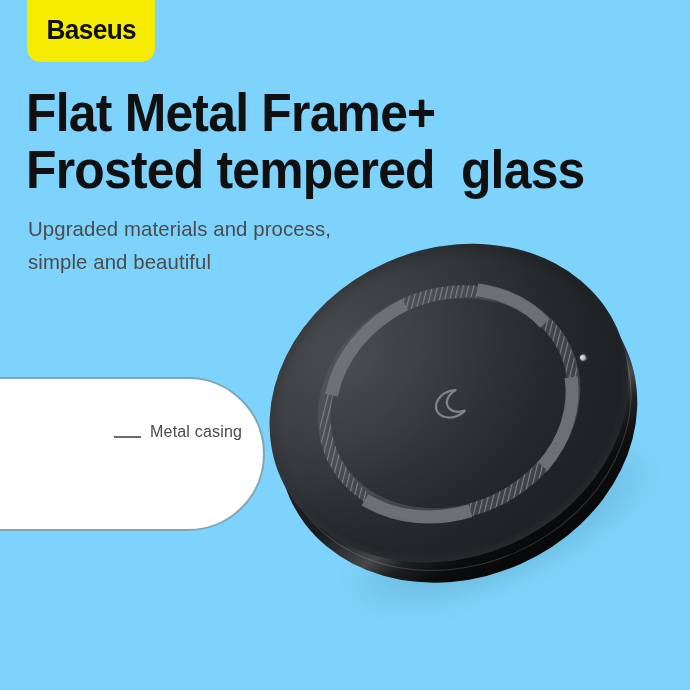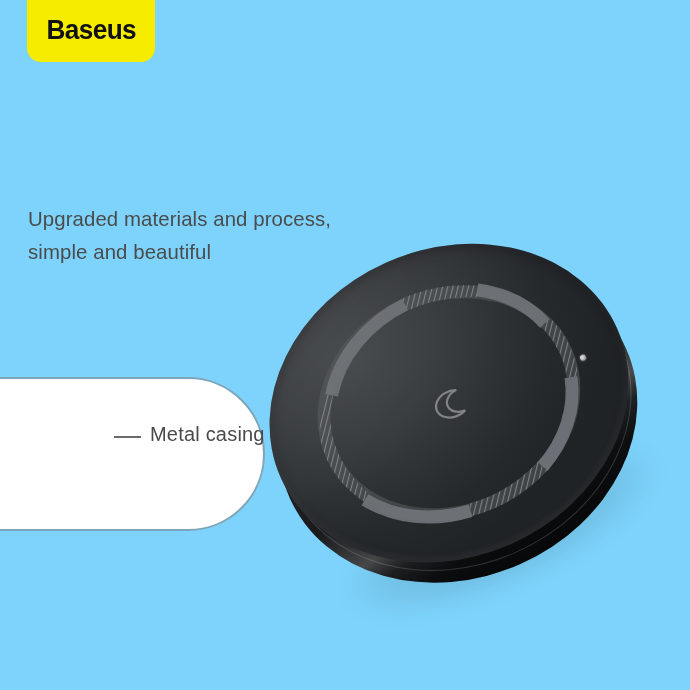--- a/index.html
+++ b/index.html
@@ -60,21 +60,21 @@
     color: #101010;
     white-space: pre;
     transform: scaleX(0.94);
     transform-origin: left center;
   }
 
   
   .subtitle {
     position: absolute;
     left: 28px;
-    top: 202px;
+    top: 212px;
     width: 420px;
   }
   .subtitle-line {
     display: block;
     font-family: "Liberation Sans", sans-serif;
     font-weight: normal;
     font-size: 21px;
     line-height: 33px;
     letter-spacing: 0.1px;
     color: #4b4b4b;
@@ -202,21 +202,21 @@
     top: 436px;
     width: 27px;
     height: 2px;
     background: #6a6a6a;
   }
   .callout-label {
     position: absolute;
     left: 150px;
     top: 423px;
     font-family: "Liberation Sans", sans-serif;
-    font-size: 20px;
+    font-size: 16px;
     letter-spacing: 0.2px;
     color: #4a4a4a;
     white-space: nowrap;
   }
 
   
   .product-stage {
     position: absolute;
     left: 262px;
     top: 232px;
@@ -356,20 +356,24 @@
 </style>
 </head>
 <body>
 
 <div id="poster">
 
   <div class="brand-badge">
     <span class="brand-badge-text">Baseus</span>
   </div>
 
+  <div class="headline">
+    <span class="headline-line">Flat Metal Frame+</span>
+    <span class="headline-line">Frosted tempered  glass</span>
+  </div>
 
   <div class="subtitle">
     <span class="subtitle-line">Upgraded materials and process,</span>
     <span class="subtitle-line">simple and beautiful</span>
   </div>
 
   <div class="callout-clip">
     <div class="inset-scene">
       <div class="inset-shadow"></div>
       <div class="inset-disc-body"></div>

